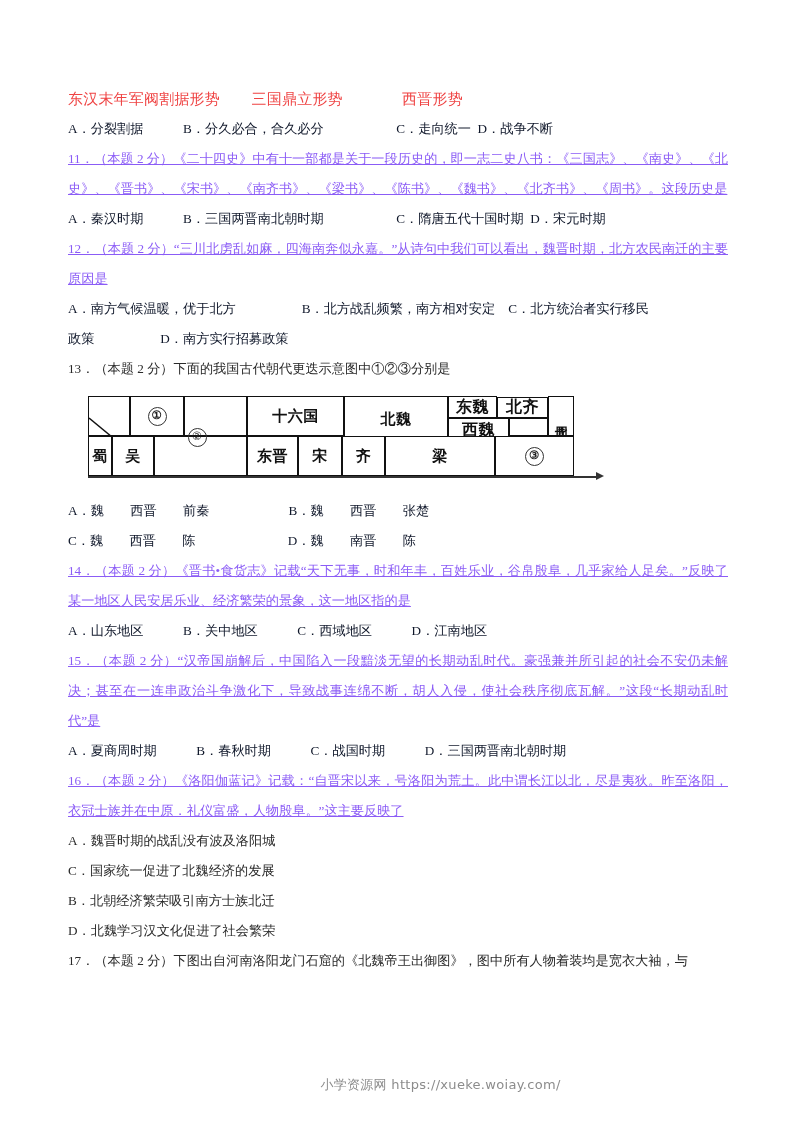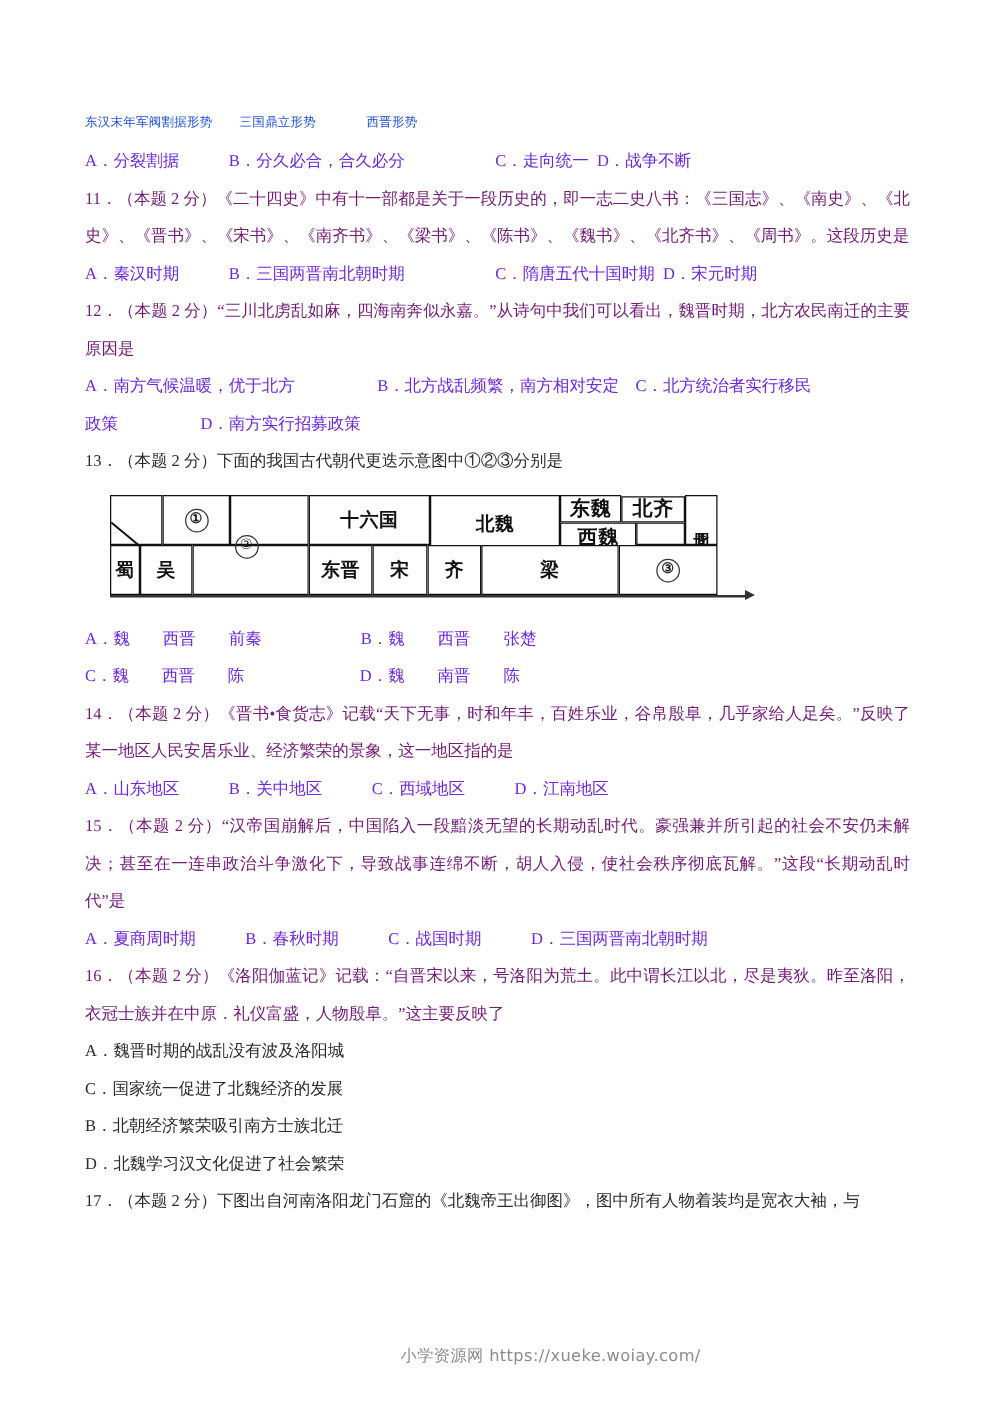--- a/index.html
+++ b/index.html
@@ -23,43 +23,44 @@
   }
   .content {
     position: absolute;
     left: 68px;
     top: 84px;
     width: 660px;
   }
 
   
   .line {
-    font-size: 10px;
+    font-size: 15px;
     line-height: 30px;
     letter-spacing: 0.2px;
     white-space: pre;
-    color: #1d4ed8;
+    color: #ef4444;
   }
   .qline {
     font-size: 13.2px;
     line-height: 30px;
     color: #2a2a2a;
   }
   .stem {
     font-size: 13.2px;
     line-height: 30px;
-    color: #701a75;
+    color: #8b5cf6;
     text-align: justify;
     text-justify: inter-character;
+    text-decoration: underline;
   }
   .opts {
     font-size: 13.2px;
     line-height: 30px;
     white-space: pre;
-    color: #6d28d9;
+    color: #0f172a;
   }
 
   
   .diagram-wrap {
     position: relative;
     height: 104px;
     margin-top: 6px;
     margin-bottom: 2px;
   }
   .diagram {

